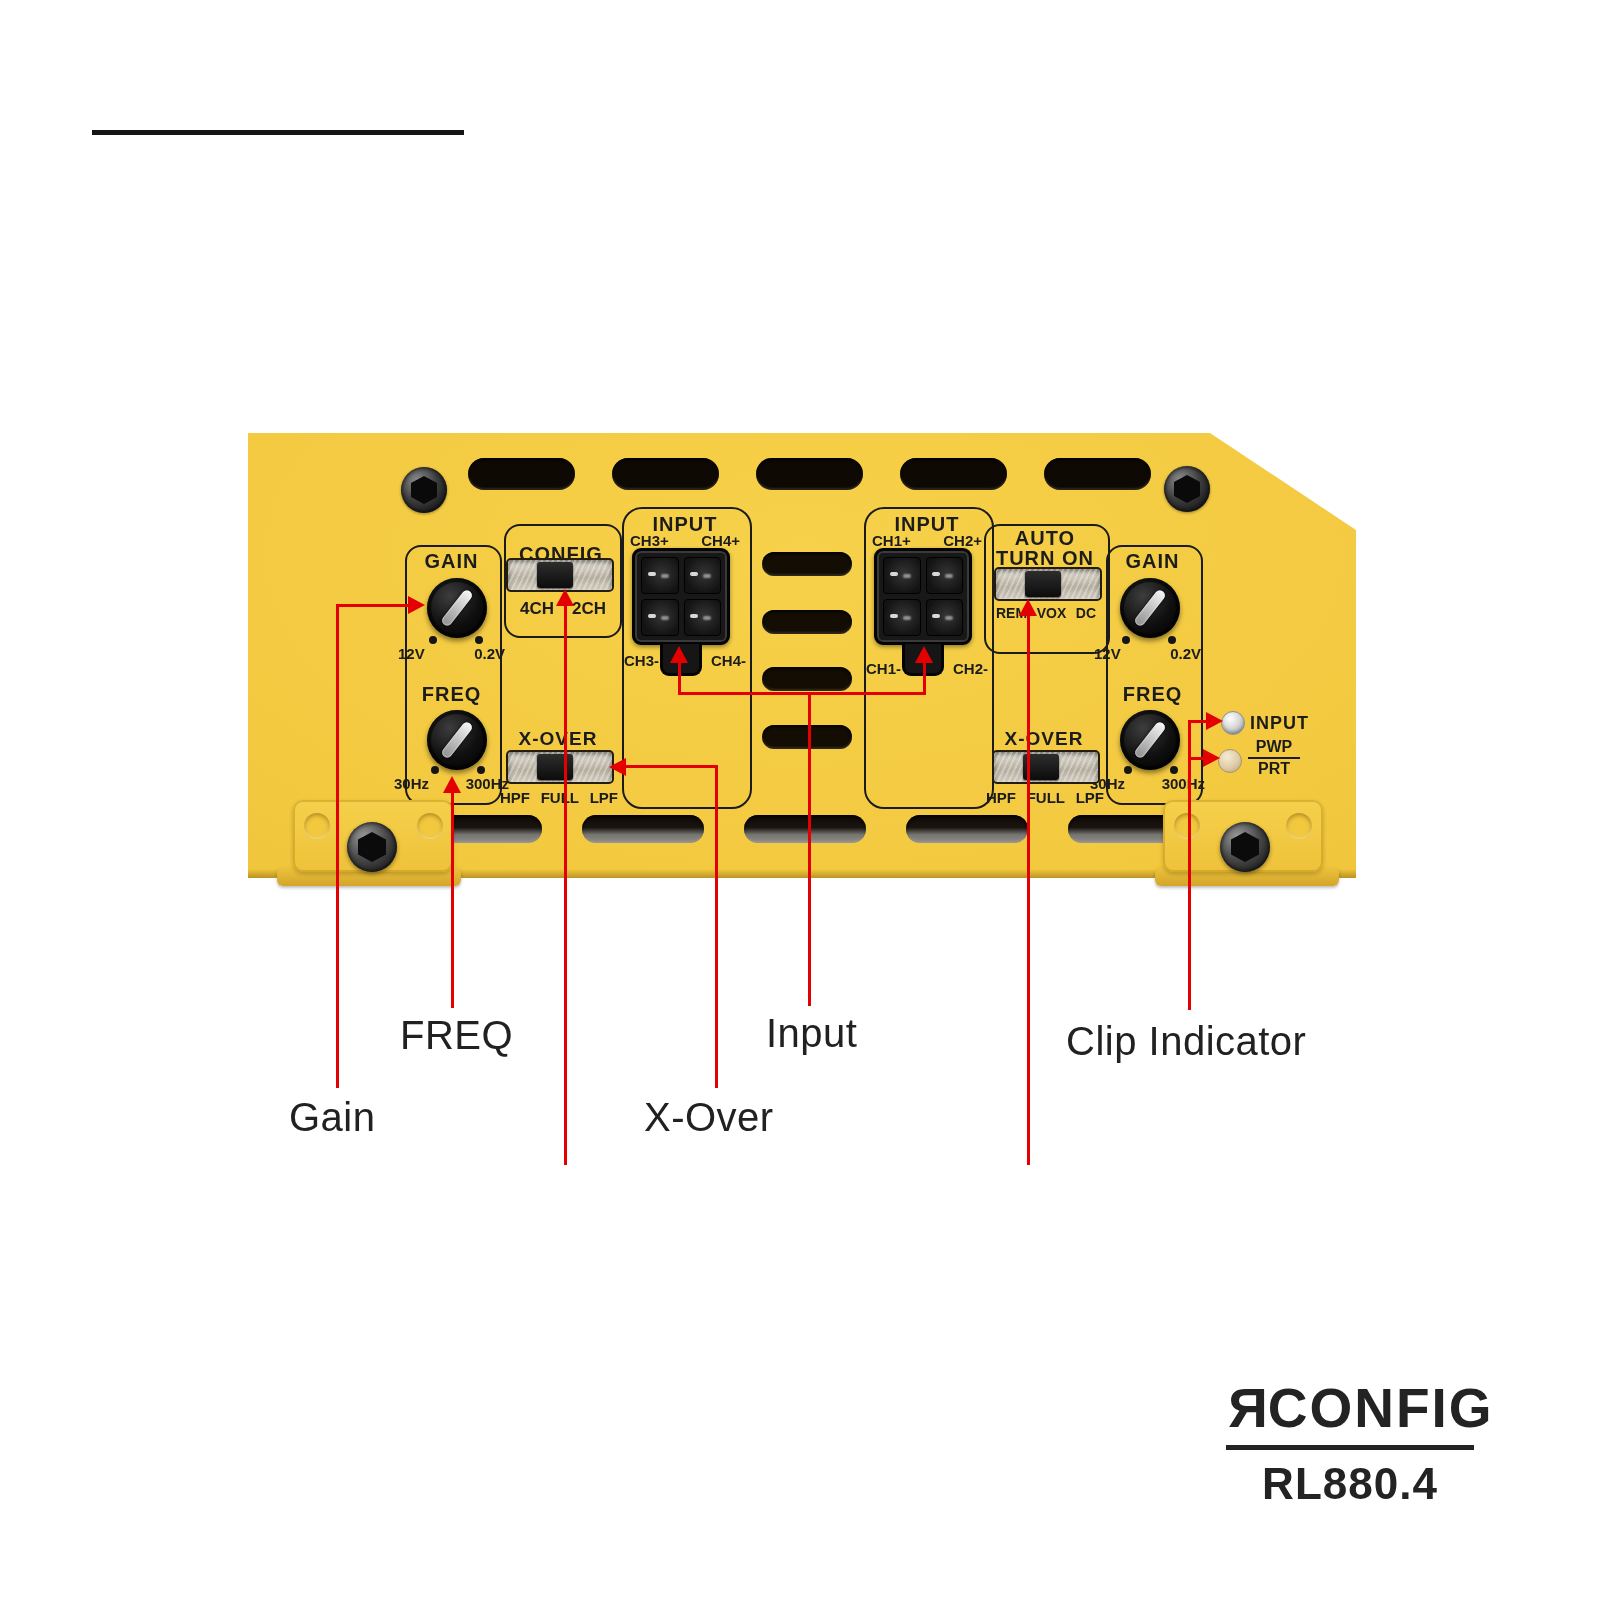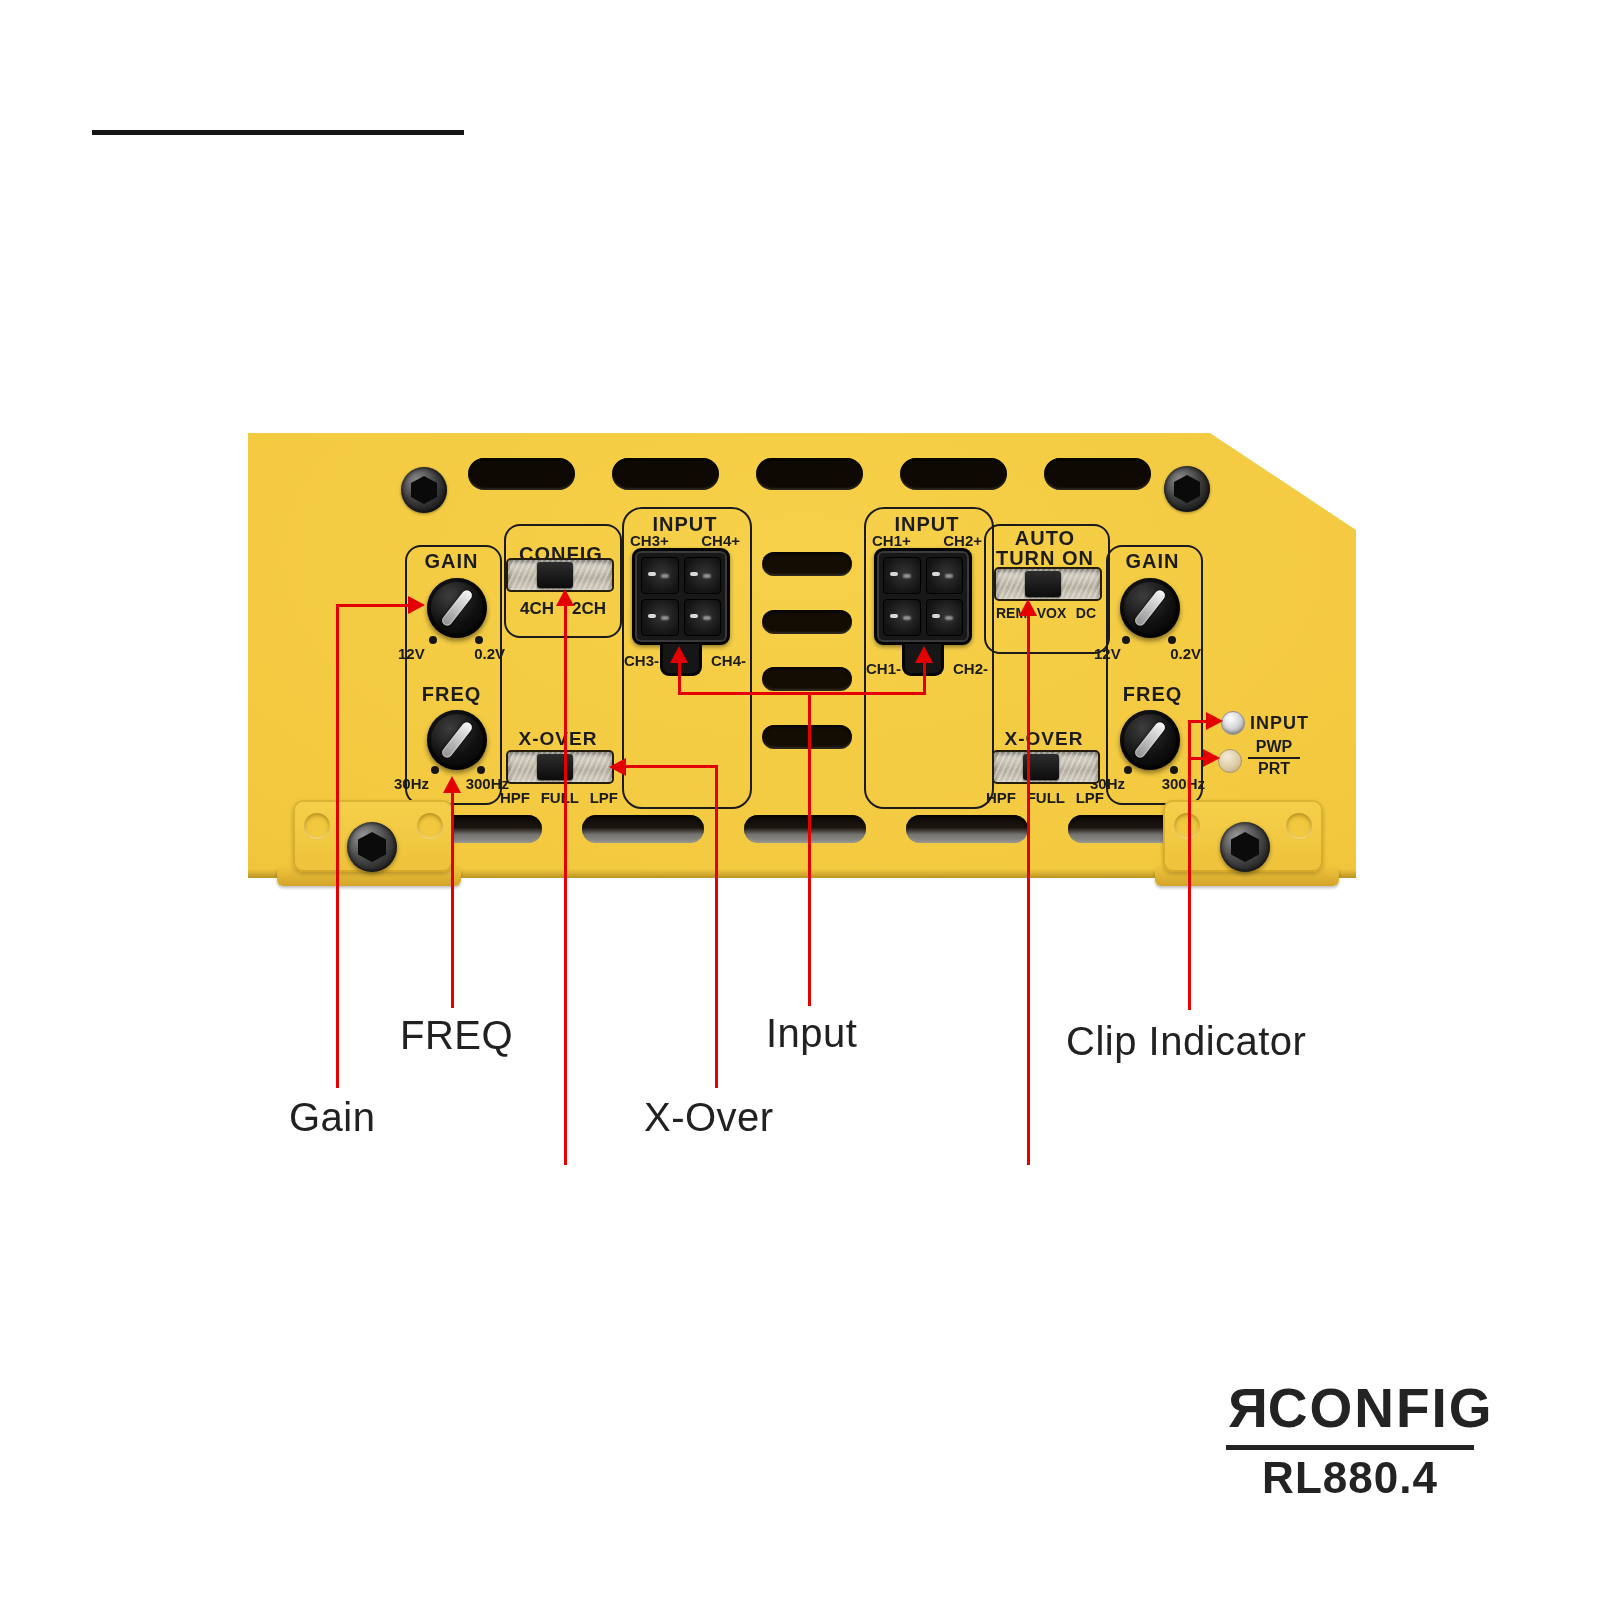--- a/index.html
+++ b/index.html
@@ -100,21 +100,21 @@
   .arr-left{border-top:9px solid transparent;border-bottom:9px solid transparent;border-right:17px solid #e40000;}
   .arr-up{border-left:9px solid transparent;border-right:9px solid transparent;border-bottom:17px solid #e40000;}
 
   .callout{position:absolute;font-size:40px;color:#212121;letter-spacing:.5px;line-height:1.05;}
 
   
   .logo{position:absolute;left:1226px;top:1376px;width:248px;text-align:center;color:#232323;}
   .logo-name{font-size:55px;font-weight:bold;letter-spacing:2px;white-space:nowrap;}
   .logo-r{display:inline-block;transform:scaleX(-1);}
   .logo-rule{height:5px;background:#232323;margin-top:5px;}
-  .logo-model{font-size:44px;font-weight:bold;letter-spacing:1px;margin-top:3px;}
+  .logo-model{font-size:44px;font-weight:bold;letter-spacing:1px;margin-top:9px;}
 </style>
 </head>
 <body>
 
 <div class="page">
 
   <div class="title-rule"></div>
 
   <div class="panel">
 

